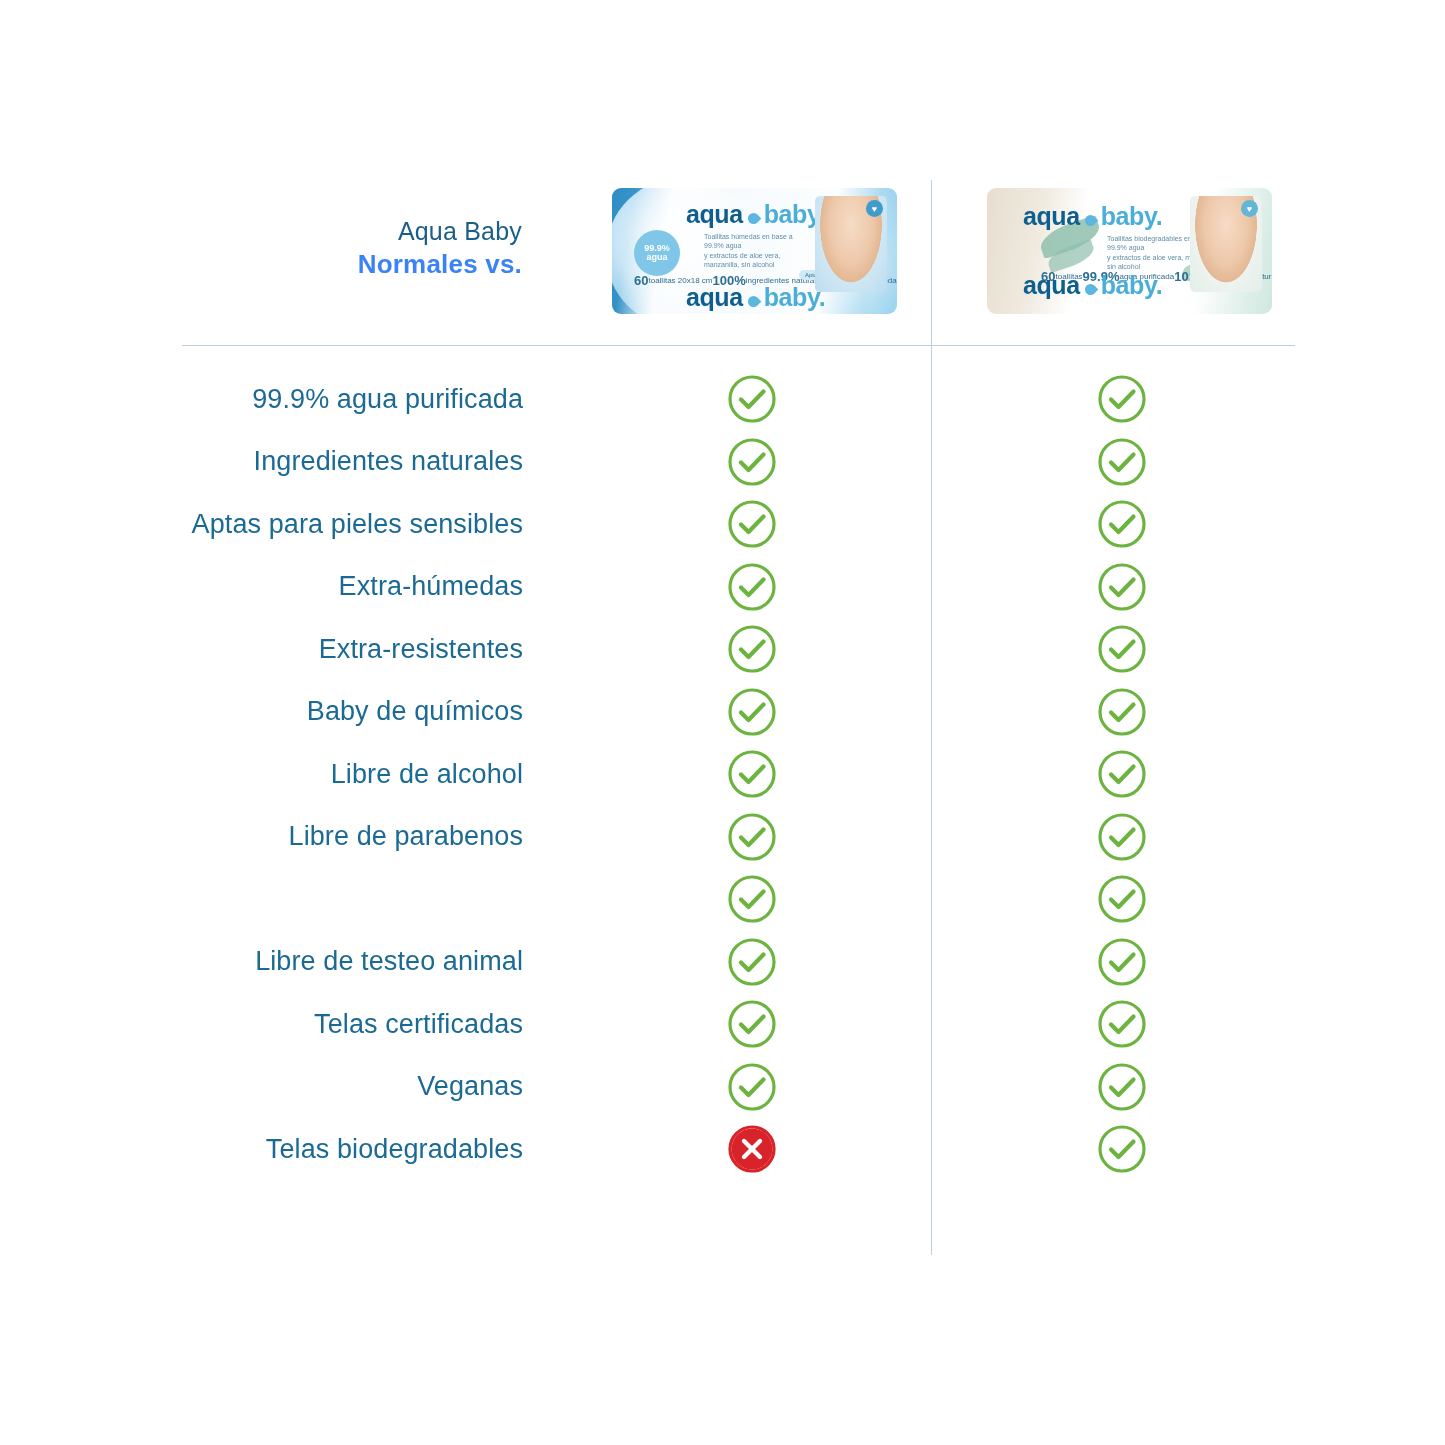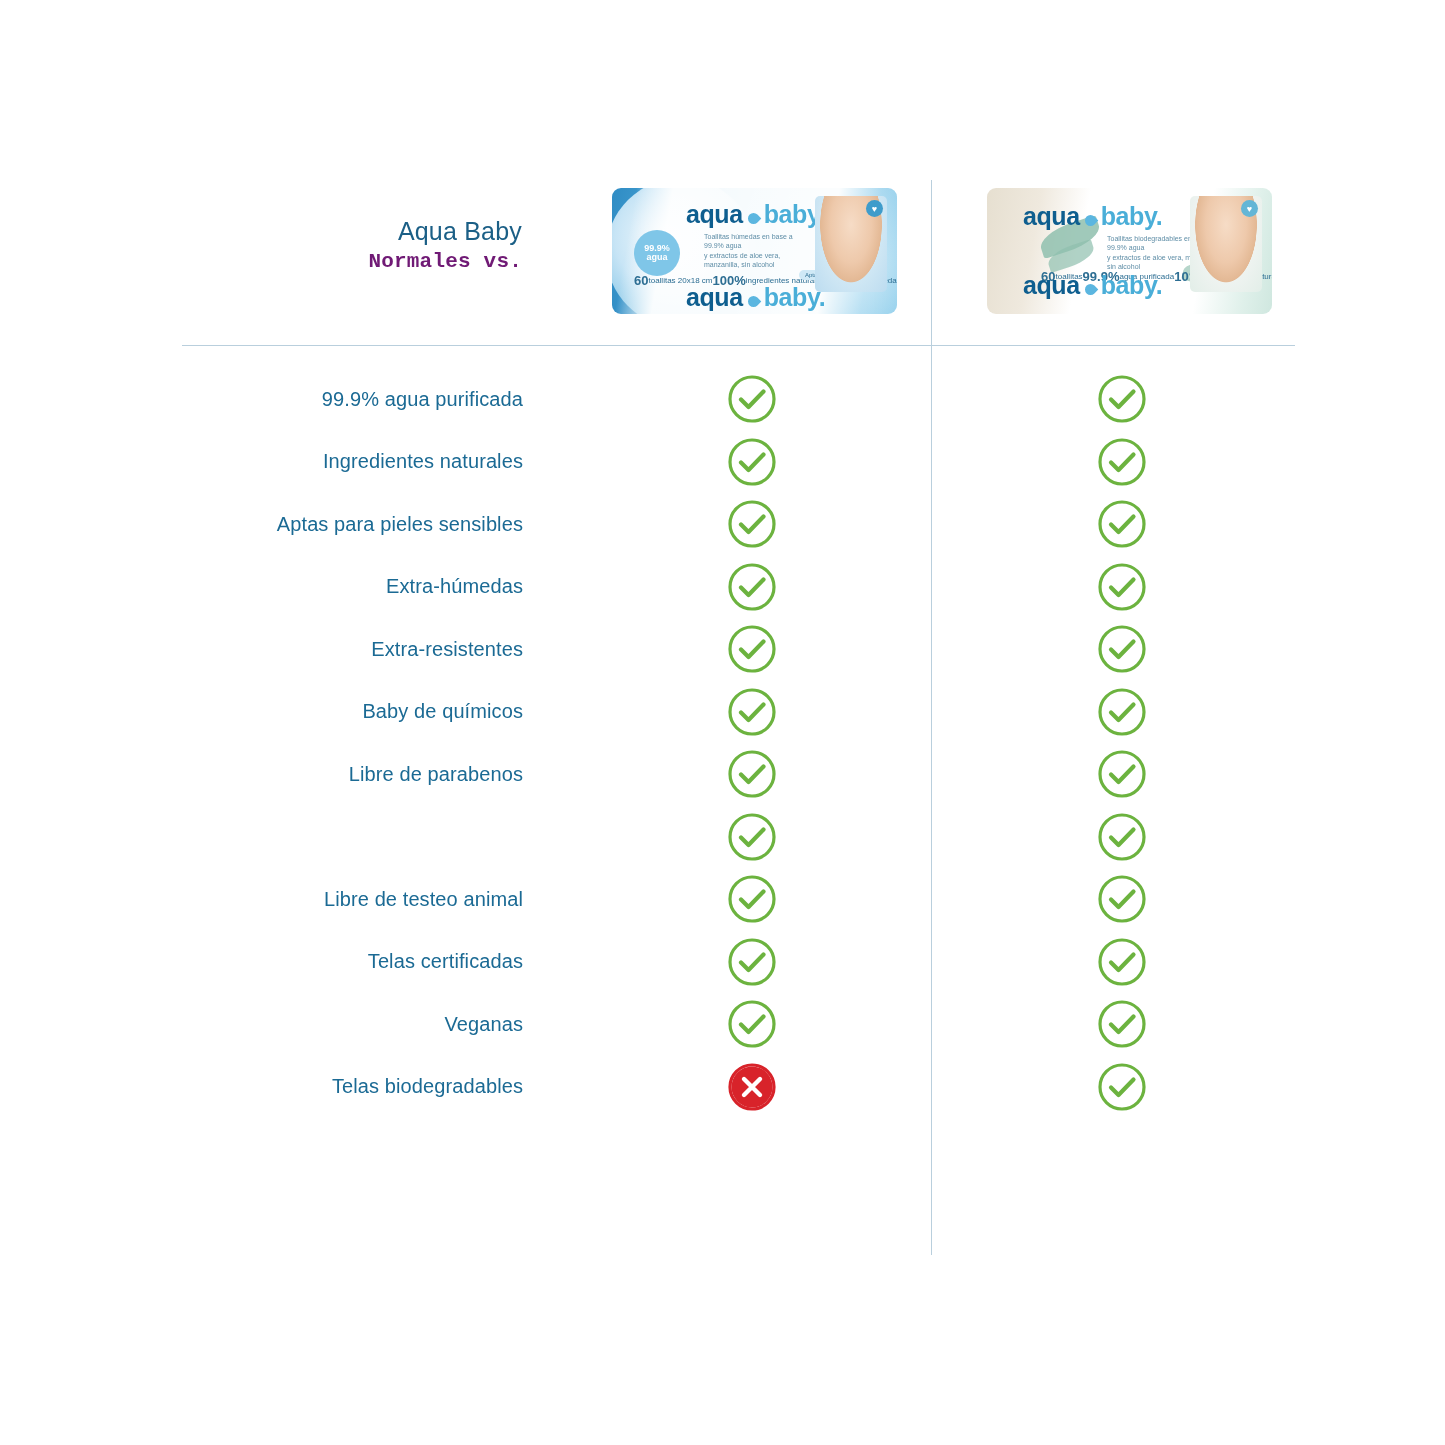--- a/index.html
+++ b/index.html
@@ -40,25 +40,24 @@
     text-align: right;
     line-height: 1.30;
   }
   .title-line1 {
     font-size: 25px;
     color: #1b5f86;
     font-weight: 400;
     letter-spacing: .2px;
   }
   .title-line2, .title-line3 {
-    font-size: 21px;
-    color: #701a75;
+    font-size: 26px;
+    color: #3b82f6;
     font-weight: 700;
     letter-spacing: .2px;
-    font-family: Liberation Mono, monospace;
   }
 
   
   .pack {
     position: absolute;
     top: 8px;
   }
   .pack-a { left: 430px; }
   .pack-b { left: 805px; }
 
@@ -228,21 +227,21 @@
   }
   .row {
     position: relative;
     height: 62.5px;
     display: flex;
     align-items: center;
   }
   .row-label {
     width: 341px;
     text-align: right;
-    font-size: 20px;
+    font-size: 27px;
     color: #1b6a94;
     font-weight: 400;
     letter-spacing: .1px;
     padding-right: 0;
   }
   .cell {
     position: absolute;
     top: 0;
     height: 62.5px;
     width: 120px;
@@ -418,20 +417,35 @@
           </svg>
         </div>
         <div class="cell cell-b">
           <svg width="52" height="52" viewBox="0 0 52 52" class="mark">
             <circle cx="26" cy="26" r="22" fill="none" stroke="#6cb33f" stroke-width="3.2"></circle>
             <path d="M15 26.5 L22.5 34 L37.5 18.5" fill="none" stroke="#6cb33f" stroke-width="4.2" stroke-linecap="round" stroke-linejoin="round"></path>
           </svg>
         </div>
       </div>
       <div class="row">
+        <div class="row-label">Libre de alcohol</div>
+        <div class="cell cell-a">
+          <svg width="52" height="52" viewBox="0 0 52 52" class="mark">
+            <circle cx="26" cy="26" r="22" fill="none" stroke="#6cb33f" stroke-width="3.2"></circle>
+            <path d="M15 26.5 L22.5 34 L37.5 18.5" fill="none" stroke="#6cb33f" stroke-width="4.2" stroke-linecap="round" stroke-linejoin="round"></path>
+          </svg>
+        </div>
+        <div class="cell cell-b">
+          <svg width="52" height="52" viewBox="0 0 52 52" class="mark">
+            <circle cx="26" cy="26" r="22" fill="none" stroke="#6cb33f" stroke-width="3.2"></circle>
+            <path d="M15 26.5 L22.5 34 L37.5 18.5" fill="none" stroke="#6cb33f" stroke-width="4.2" stroke-linecap="round" stroke-linejoin="round"></path>
+          </svg>
+        </div>
+      </div>
+      <div class="row">
         <div class="row-label">Libre de parabenos</div>
         <div class="cell cell-a">
           <svg width="52" height="52" viewBox="0 0 52 52" class="mark">
             <circle cx="26" cy="26" r="22" fill="none" stroke="#6cb33f" stroke-width="3.2"></circle>
             <path d="M15 26.5 L22.5 34 L37.5 18.5" fill="none" stroke="#6cb33f" stroke-width="4.2" stroke-linecap="round" stroke-linejoin="round"></path>
           </svg>
         </div>
         <div class="cell cell-b">
           <svg width="52" height="52" viewBox="0 0 52 52" class="mark">
             <circle cx="26" cy="26" r="22" fill="none" stroke="#6cb33f" stroke-width="3.2"></circle>

